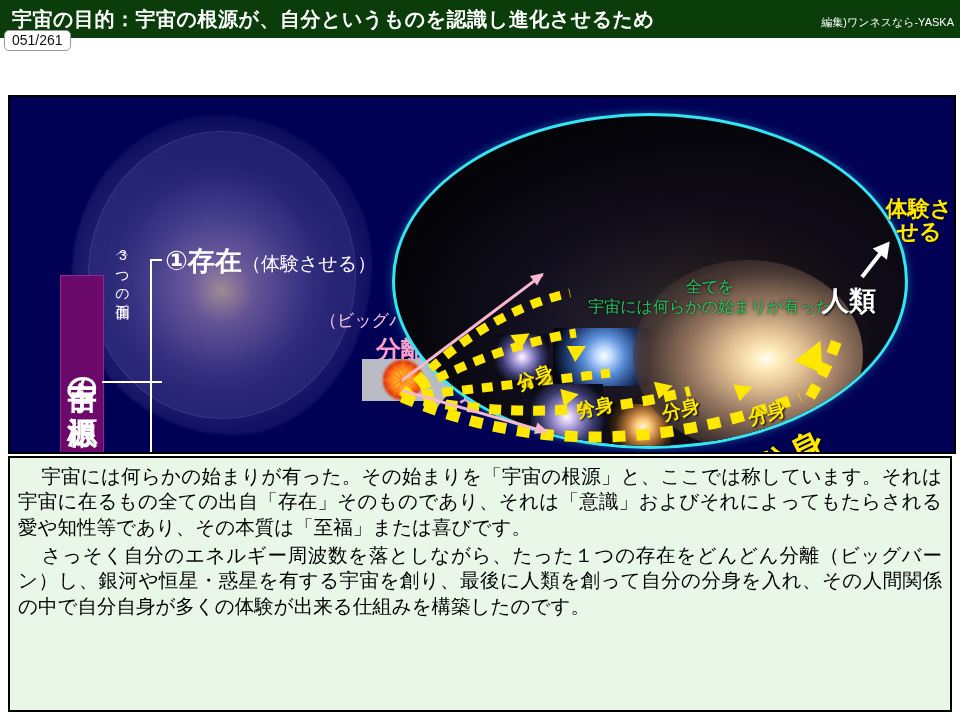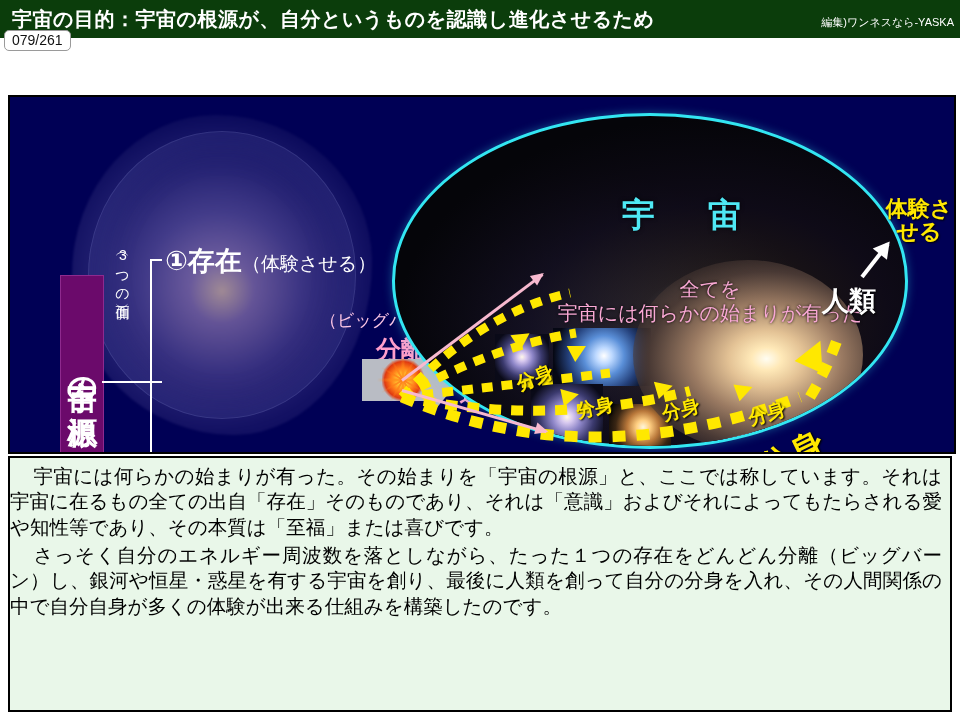--- a/index.html
+++ b/index.html
@@ -136,21 +136,21 @@
     overflow:hidden;
     box-shadow:0 0 10px rgba(51,230,242,.35);
   }
   .uni-title{
     position:absolute;left:612px;top:96px;
     color:#4fe9f5;font-size:33px;font-weight:bold;letter-spacing:10px;
     text-shadow:0 0 4px rgba(0,0,0,.8);white-space:nowrap;z-index:12;
   }
   .uni-desc{
     position:absolute;left:540px;top:180px;width:320px;
-    color:#f9a8d4;font-size:20px;text-align:center;line-height:1.22;
+    color:#22c55e;font-size:16px;text-align:center;line-height:1.22;
     text-shadow:0 0 3px #000;z-index:12;
   }
   .humans-label{
     position:absolute;left:812px;top:186px;
     color:#ffffff;font-size:27px;font-weight:bold;
     text-shadow:1px 1px 2px #000;z-index:14;white-space:nowrap;
   }
   .experience-label{
     position:absolute;left:866px;top:100px;width:86px;
     color:#ffe800;font-size:22px;font-weight:bold;line-height:1.05;
@@ -203,38 +203,38 @@
   .whitearrow::after{
     content:"";position:absolute;right:-3px;top:-7px;width:0;height:0;
     border-top:9px solid transparent;border-bottom:9px solid transparent;
     border-left:16px solid #ffffff;
   }
 
   
   .bodypanel{
     position:absolute;left:8px;top:456px;width:944px;height:256px;
     background:#e9f7e9;border:2px solid #000000;
-    padding:6px 8px 0 0;box-sizing:border-box;
+    padding:6px 8px 0 8px;box-sizing:border-box;
   }
   .para{
     color:#000000;font-size:19.5px;line-height:1.30;
     text-indent:1.2em;margin:0 0 3px 0;text-align:justify;
     font-family:"Liberation Serif","DejaVu Serif",serif;
   }
 </style>
 </head>
 <body>
 
 <div id="slide">
 
   <div class="header-bar">
     <div class="header-title">宇宙の目的：宇宙の根源が、自分というものを認識し進化させるため</div>
     <div class="header-credit">編集)ワンネスなら-YASKA</div>
   </div>
-  <div class="page-badge">079/261</div>
+  <div class="page-badge">051/261</div>
 
 
   <div class="diagram">
 
     <div class="nebula"></div>
     <div class="nebula-ring"></div>
 
     <div class="vlabel">宇宙の根源</div>
     <div class="sides-label">（3つの側面）</div>
 
@@ -280,21 +280,20 @@
         </div>
       <div class="gal" style="left:292px;top:214px;width:54px;height:52px;">
           <div class="gal-spiral"></div>
         </div>
       <div class="gal" style="left:318px;top:296px;width:52px;height:40px;">
           <div class="gal-spiral"></div>
         </div>
 
     </div>
 
-    <div class="uni-title">宇　宙</div>
     <div class="uni-desc">
       <div>全てを</div>
       <div>宇宙には何らかの始まりが有った</div>
     </div>
     <div class="humans-label">人類</div>
     <div class="experience-label">体験させる</div>
     <div class="whitearrow" style="left:852px;top:178px;width:42px;transform:rotate(-52deg);"></div>
 
     <svg style="position:absolute;left:0;top:0;width:944px;height:355px;z-index:9;">
       <path d="M392 300 Q 470 216 560 196" stroke="#ffe800" stroke-width="9" fill="none" stroke-dasharray="11 9" stroke-linecap="butt"></path>

